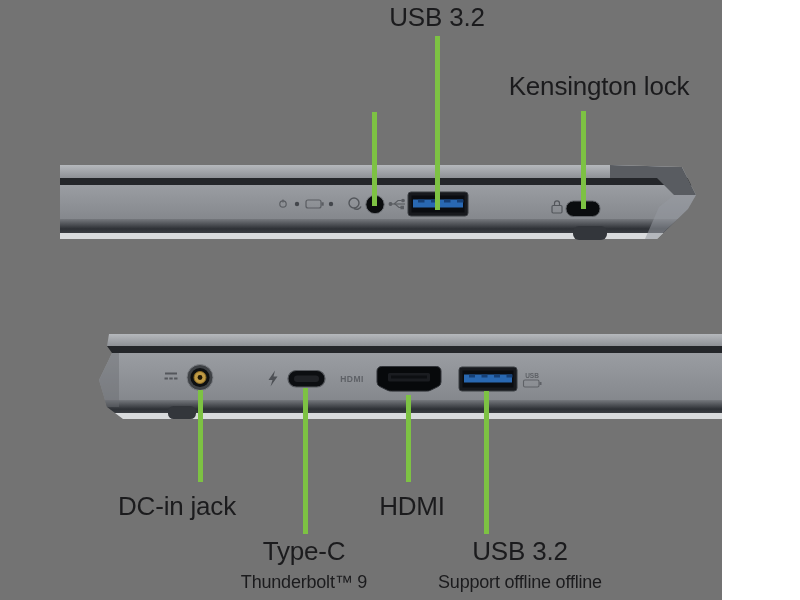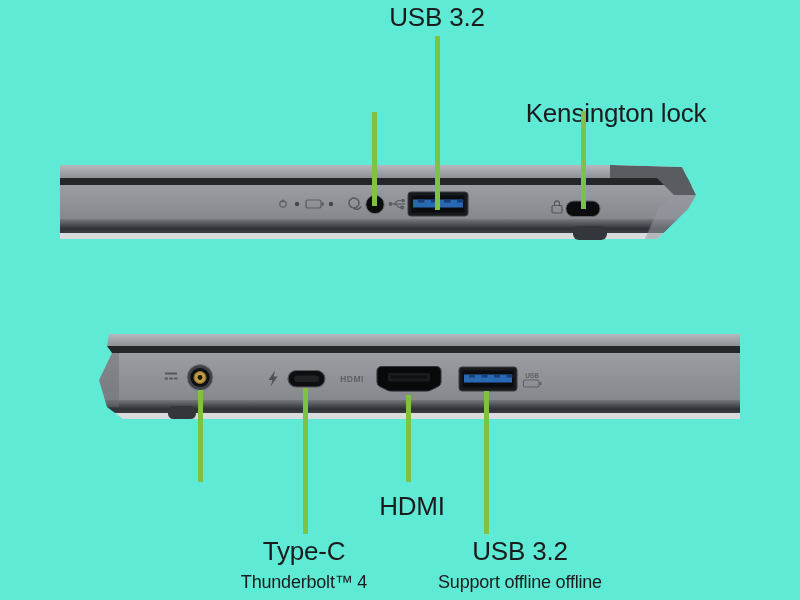--- a/index.html
+++ b/index.html
@@ -1,31 +1,31 @@
 <!DOCTYPE html>
 <html><head>
 <meta charset="utf-8">
 <style>
   html,body{margin:0;padding:0;background:#fff;}
-  #stage{position:relative;width:800px;height:600px;background:#5eead4;overflow:hidden;
+  #stage{position:relative;width:722px;height:600px;background:#737373;overflow:hidden;
          font-family:"Liberation Sans","DejaVu Sans",sans-serif;}
   .lbl{position:absolute;transform:translateX(-50%);font-size:26px;font-weight:500;
        color:#1b1b1d;white-space:nowrap;line-height:1.15;letter-spacing:-0.2px;}
   .sublbl{position:absolute;transform:translateX(-50%);font-size:18px;font-weight:500;
        color:#1b1b1d;white-space:nowrap;line-height:1.15;letter-spacing:-0.2px;}
   .callout-line{position:absolute;width:5px;background:#7dc243;z-index:5;}
   .laptop-svg{position:absolute;z-index:1;}
 </style>
 </head>
 <body>
 
 <div id="stage">
 
   <div class="lbl" style="left: 437px; top: 3px; color: rgb(27, 27, 29);">USB 3.2</div>
-  <div class="lbl" style="left: 616px; top: 72px; color: rgb(27, 27, 29); margin-top: 27px;">Kensington lock</div>
+  <div class="lbl" style="left: 599px; top: 72px; color: rgb(27, 27, 29);">Kensington lock</div>
 
   <div class="callout-line" style="left: 435px; top: 36px; height: 174px; background: rgb(125, 194, 67);"></div>
   <div class="callout-line" style="left: 372px; top: 112px; height: 94px; background: rgb(125, 194, 67);"></div>
   <div class="callout-line" style="left: 581px; top: 111px; height: 98px; background: rgb(125, 194, 67);"></div>
 
   <svg class="laptop-svg" style="left:60px;top:157px;" width="645" height="88" viewBox="0 0 645 88">
     <defs>
       <linearGradient id="lidG" x1="0" y1="0" x2="0" y2="1">
         <stop offset="0" stop-color="#b5b8bc"></stop>
           <stop offset="1" stop-color="#8e9196"></stop>
@@ -144,19 +144,20 @@
       <rect x="444.5" y="55" width="2" height="3" fill="#5e6166"></rect>
     </g>
     <rect x="73" y="79" width="28" height="13" rx="5.5" fill="#33363b"></rect>
   </svg>
 
   <div class="callout-line" style="left: 198px; top: 390px; height: 92px; background: rgb(125, 194, 67);"></div>
   <div class="callout-line" style="left: 303px; top: 388px; height: 146px; background: rgb(125, 194, 67);"></div>
   <div class="callout-line" style="left: 406px; top: 395px; height: 87px; background: rgb(125, 194, 67);"></div>
   <div class="callout-line" style="left: 484px; top: 391px; height: 143px; background: rgb(125, 194, 67);"></div>
 
+  <div class="lbl" style="left: 177px; top: 492px; color: rgb(27, 27, 29);">DC-in jack</div>
   <div class="lbl" style="left: 412px; top: 492px; color: rgb(27, 27, 29);">HDMI</div>
   <div class="lbl" style="left: 304px; top: 537px; color: rgb(27, 27, 29);">Type-C</div>
-  <div class="sublbl" style="left: 304px; top: 572px; color: rgb(27, 27, 29);">Thunderbolt™ 4</div>
+  <div class="sublbl" style="left: 304px; top: 572px; color: rgb(27, 27, 29);">Thunderbolt™ 9</div>
   <div class="lbl" style="left: 520px; top: 537px; color: rgb(27, 27, 29);">USB 3.2</div>
   <div class="sublbl" style="left: 520px; top: 572px; color: rgb(27, 27, 29);">Support offline offline</div>
 
 </div>
 
 </body></html>

